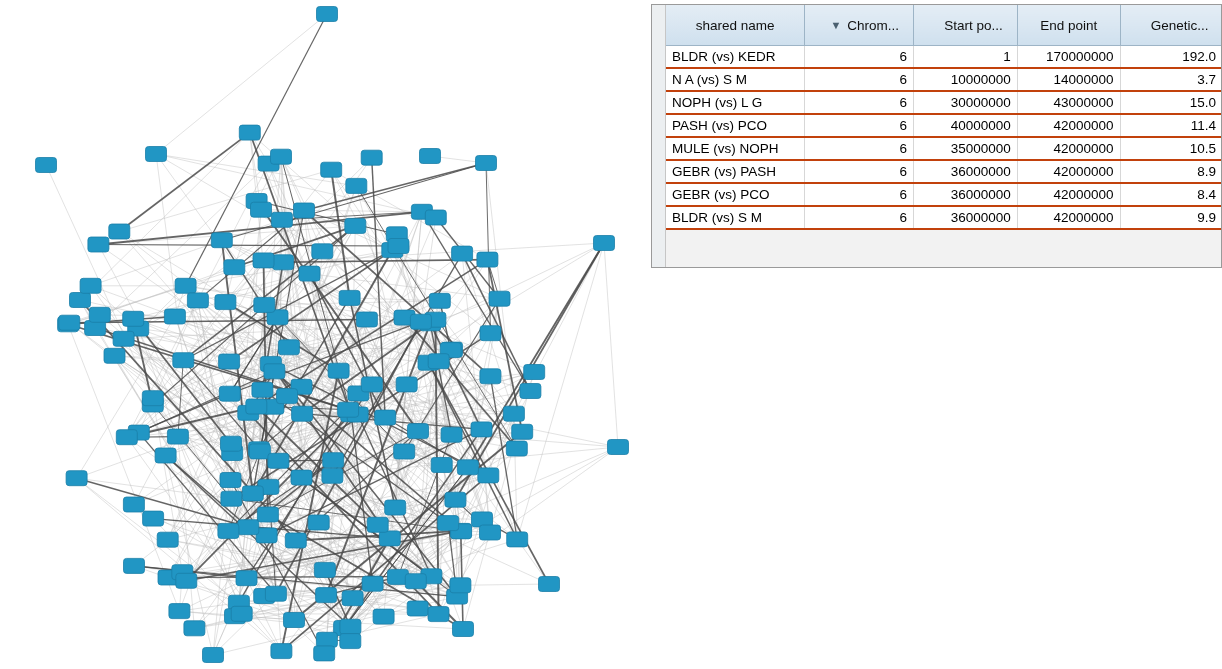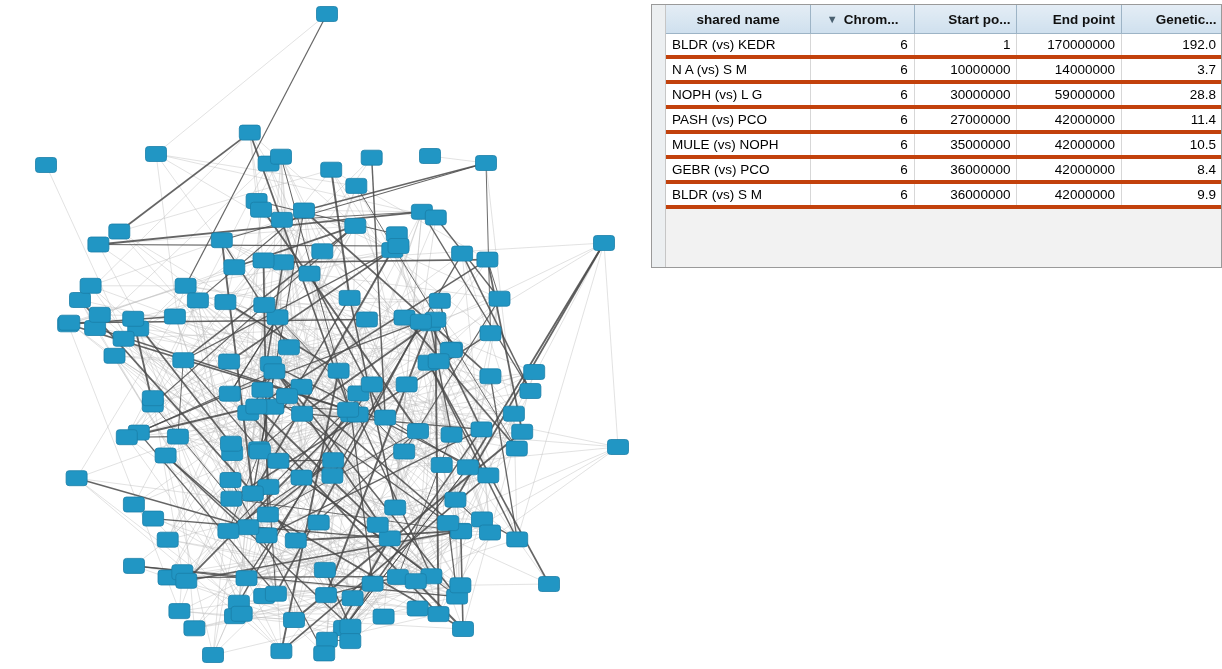--- a/index.html
+++ b/index.html
@@ -66,42 +66,42 @@
     width: 557px;
     border-collapse: collapse;
     font-size: 13.5px;
     background: #ffffff;
   }
   table.data-table thead th {
     background: linear-gradient(to bottom, #e4edf5 0%, #cfe0ee 100%);
     border: 1px solid #9db4c6;
     border-top: none;
     border-left: none;
-    height: 28px;
-    font-weight: bold;
+    height: 40px;
+    font-weight: normal;
     color: #101010;
     font-size: 13.5px;
-    padding: 0 6px;
+    padding: 0 14px;
     white-space: nowrap;
   }
   table.data-table thead th.th-name { text-align: center; width: 146px; }
-  table.data-table thead th.th-chrom { text-align: center; width: 100px; }
+  table.data-table thead th.th-chrom { text-align: right; width: 100px; }
   table.data-table thead th.th-start { text-align: right; width: 104px; margin-top: 38px; }
-  table.data-table thead th.th-end { text-align: right; width: 104px; }
+  table.data-table thead th.th-end { text-align: center; width: 104px; }
   table.data-table thead th.th-gen { text-align: right; width: 103px; border-right: none;}
   .filter-glyph {
     display: inline-block;
     color: #4a6070;
     font-size: 11px;
     margin-right: 6px;
     transform: translateY(-1px);
   }
   table.data-table tbody td {
     height: 21px;
-    border-bottom: 4px solid #c2410c;
+    border-bottom: 2px solid #c2410c;
     border-right: 1px solid #d7d7d7;
     padding: 0 6px;
     color: #000;
     font-size: 13.5px;
     white-space: nowrap;
     background: #ffffff;
   }
   td.c-name { text-align: left; }
   td.c-num { text-align: right; }
   td.c-last { border-right: none; }
@@ -1027,36 +1027,43 @@
             <td class="c-name">N A (vs) S M</td>
             <td class="c-num">6</td>
             <td class="c-num">10000000</td>
             <td class="c-num">14000000</td>
             <td class="c-num c-last">3.7</td>
           </tr>
           <tr>
             <td class="c-name">NOPH (vs) L G</td>
             <td class="c-num">6</td>
             <td class="c-num">30000000</td>
-            <td class="c-num">59000000</td>
-            <td class="c-num c-last">28.8</td>
+            <td class="c-num">43000000</td>
+            <td class="c-num c-last">15.0</td>
           </tr>
           <tr>
             <td class="c-name">PASH (vs) PCO</td>
             <td class="c-num">6</td>
-            <td class="c-num">27000000</td>
+            <td class="c-num">40000000</td>
             <td class="c-num">42000000</td>
             <td class="c-num c-last">11.4</td>
           </tr>
           <tr>
             <td class="c-name">MULE (vs) NOPH</td>
             <td class="c-num">6</td>
             <td class="c-num">35000000</td>
             <td class="c-num">42000000</td>
             <td class="c-num c-last">10.5</td>
+          </tr>
+          <tr>
+            <td class="c-name">GEBR (vs) PASH</td>
+            <td class="c-num">6</td>
+            <td class="c-num">36000000</td>
+            <td class="c-num">42000000</td>
+            <td class="c-num c-last">8.9</td>
           </tr>
           <tr>
             <td class="c-name">GEBR (vs) PCO</td>
             <td class="c-num">6</td>
             <td class="c-num">36000000</td>
             <td class="c-num">42000000</td>
             <td class="c-num c-last">8.4</td>
           </tr>
           <tr>
             <td class="c-name">BLDR (vs) S M</td>

